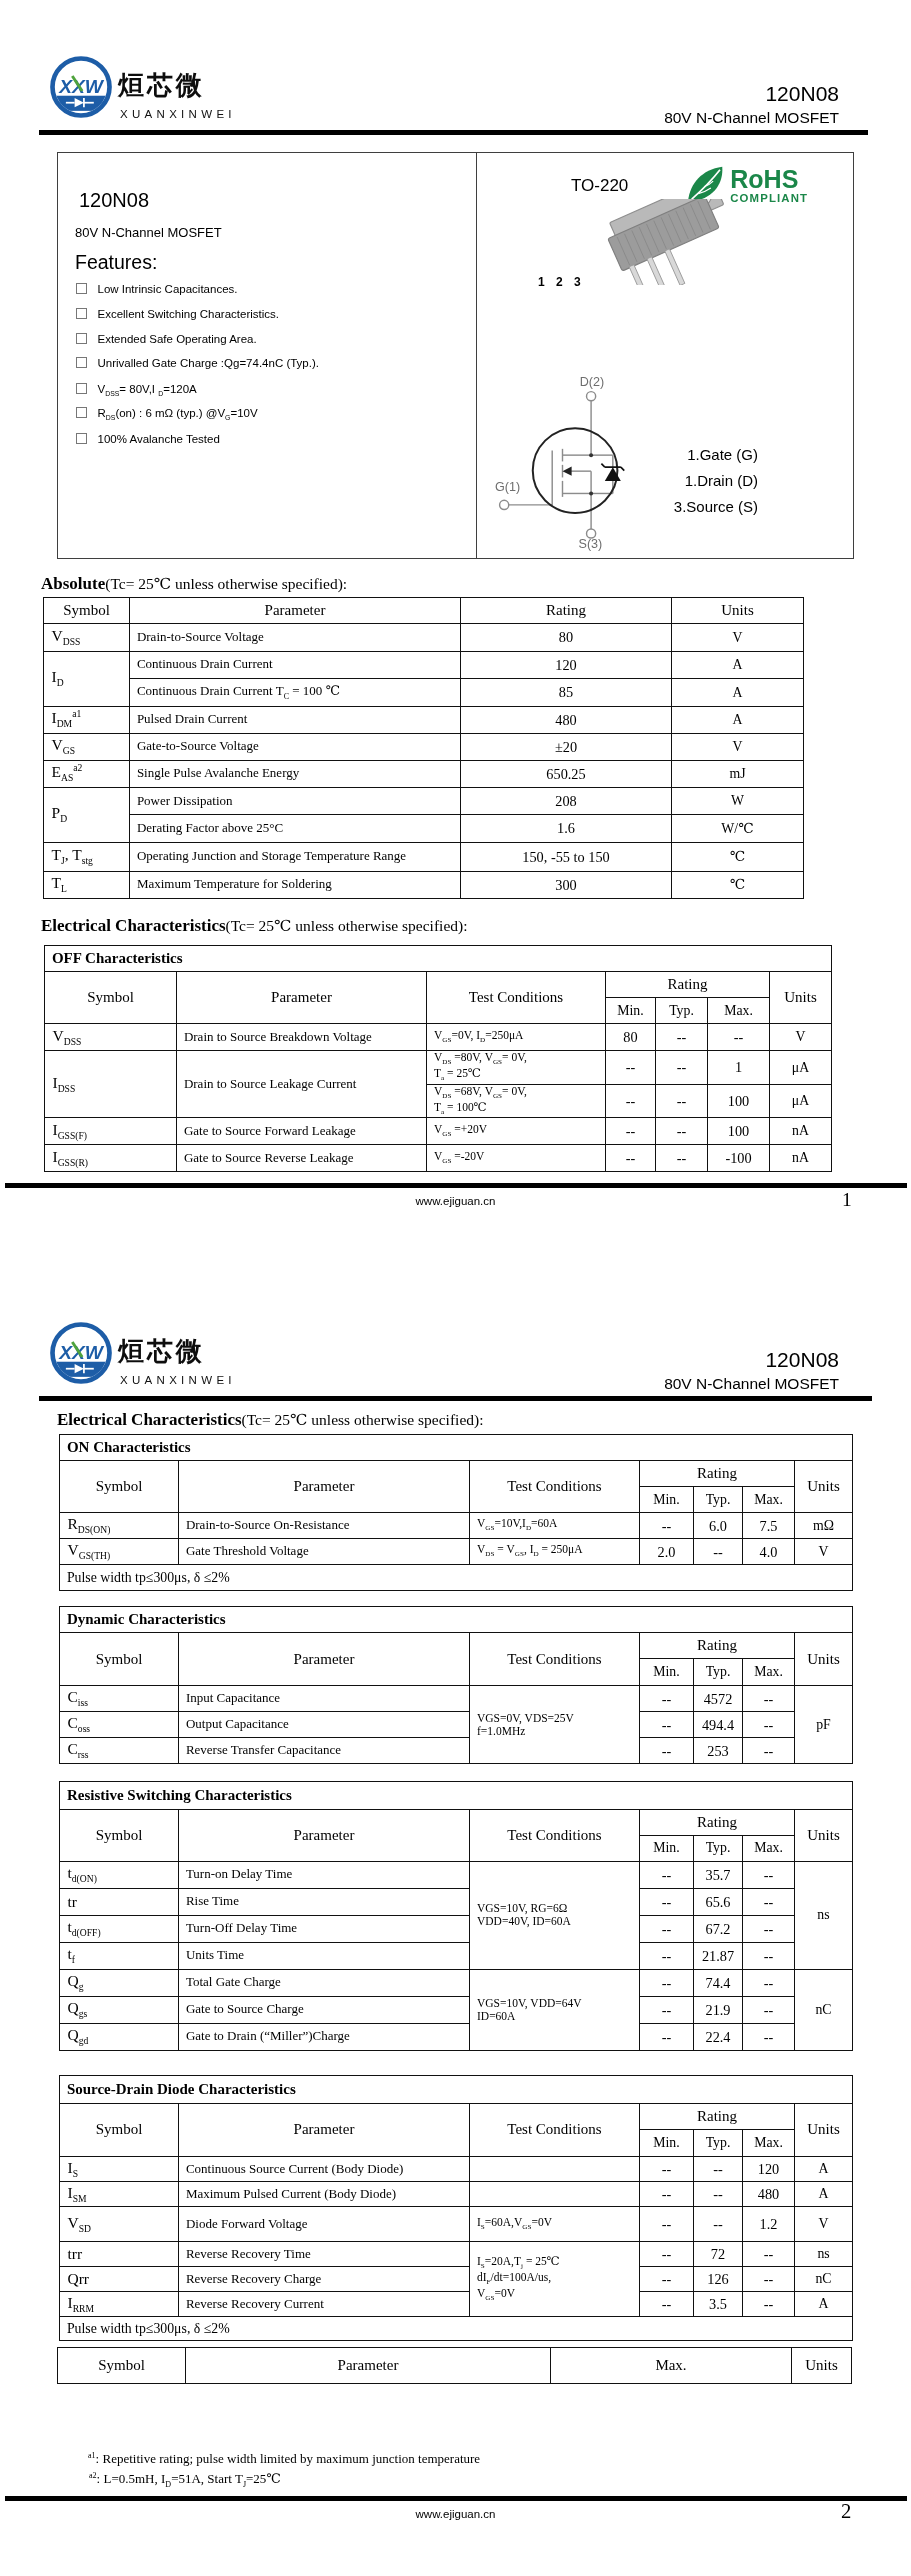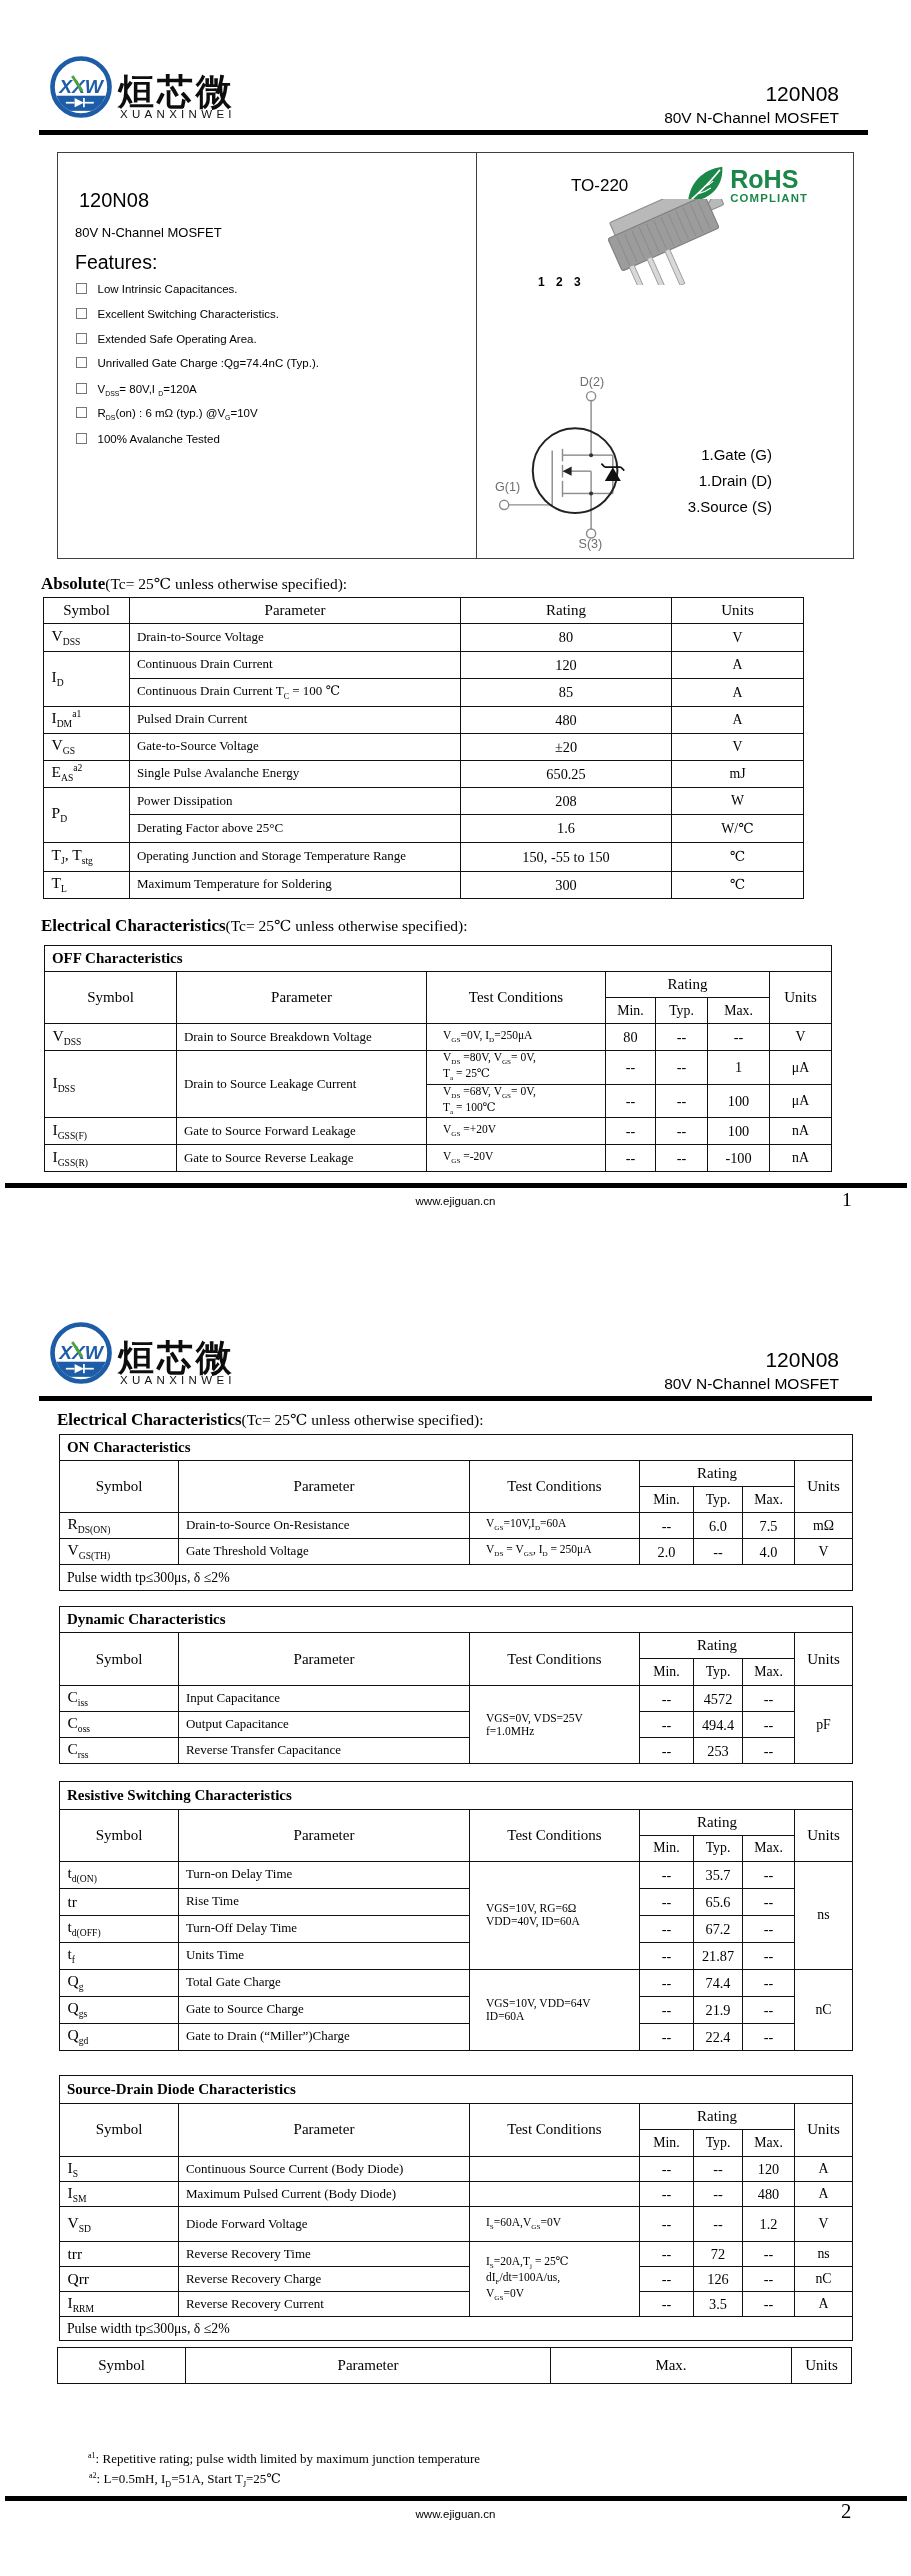--- a/index.html
+++ b/index.html
@@ -6,21 +6,21 @@
   #doc{position:relative;width:911px;height:2576px;background:#fff;color:#000;
        font-family:"Liberation Serif","DejaVu Serif","DejaVu Sans",serif}
   .el{position:absolute}
   .sans{font-family:"Liberation Sans","DejaVu Sans",sans-serif}
   .rule{position:absolute;background:#000}
   
   .h1{position:absolute;white-space:nowrap}
   .h1 b{font-size:17px}
   .h1 span{font-size:15.5px}
   
-  .cnname{position:absolute;font-family:"DejaVu Sans",sans-serif;font-weight:bold;font-size:36px;letter-spacing:2.9px;color:#0d0d0d}
+  .cnname{position:absolute;font-family:"DejaVu Sans",sans-serif;font-weight:bold;font-size:26px;letter-spacing:2.9px;color:#0d0d0d}
   .enname{position:absolute;font-family:"Liberation Sans","DejaVu Sans",sans-serif;font-size:11.5px;letter-spacing:4.3px;color:#111}
   .pnblock{position:absolute;right:72px;text-align:right;font-family:"Liberation Sans","DejaVu Sans",sans-serif}
   .pnblock .pn{font-size:21px;line-height:23px}
   .pnblock .ps{font-size:15.5px;line-height:19.5px;margin-top:3.4px}
   
   .fbox{position:absolute;border:1.1px solid #3f3f3f}
   .fb-num{position:absolute;font-size:20px}
   .fb-sub{position:absolute;font-size:13px}
   .fb-feat{position:absolute;font-size:19.5px}
   .feat{position:absolute;font-size:11.5px;white-space:nowrap}
@@ -33,21 +33,21 @@
   
   .dt{position:absolute;border-collapse:collapse;table-layout:fixed;border:1.7px solid #111;
       font-family:"Liberation Serif","DejaVu Serif","DejaVu Sans",serif}
   .dt td{border:1.1px solid #111;padding:0 3.4px;font-size:13.8px;line-height:1.12;vertical-align:middle;overflow:hidden}
   .dt td.sec{font-weight:bold;font-size:15px;padding-left:6.9px;text-align:left}
   .dt td.hh{text-align:center;font-size:15px}
   .dt td.h2{text-align:center;font-size:13.8px}
   .dt td.hb{border-bottom:1.7px solid #111}
   .dt td.sym{font-size:15.5px;padding-left:7.5px;text-align:left}
   .dt td.par{font-size:13px;padding-left:6.9px;text-align:left}
-  .dt td.tc{font-size:11.5px;padding-left:16px;text-align:left}
+  .dt td.tc{font-size:11.5px;padding-left:7px;text-align:left}
   .dt td.val{text-align:center;font-size:14.3px}
   .dt td.un{text-align:center;font-size:13.8px}
   .dt td.note{font-size:13.8px;padding-left:6.9px;text-align:left}
   .dt sub{font-size:62%}
   .dt sup{font-size:62%}
   .fnote{position:absolute;font-size:13px}
   .fnote sub{font-size:62%}
   .fnote sup{font-size:62%}
   .url{position:absolute;left:0;width:911px;text-align:center;font-size:11.5px;
        font-family:"Liberation Sans","DejaVu Sans",sans-serif}
@@ -154,21 +154,21 @@
       <polygon points="118,171 134,163 134,179" fill="#222"></polygon>
       <polygon points="192,188 220,188 206,164" fill="#111"></polygon>
       <path d="M192,164 L220,164 M192,164 L186,158 M220,164 L226,170" stroke="#111" stroke-width="3" fill="none"></path>
       <circle cx="168" cy="143" r="3.5" fill="#333"></circle>
       <circle cx="168" cy="210" r="3.5" fill="#333"></circle>
       <text class="pinlab" x="148" y="22">D(2)</text>
       <text class="pinlab" x="0" y="206">G(1)</text>
       <text class="pinlab" x="146" y="306">S(3)</text>
     </svg>
   </div>
-  <div class="legend el sans" style="left:654px;top:442px;width:118px">
+  <div class="legend el sans" style="left:640px;top:442px;width:118px">
     <div>1.Gate (G)</div>
     <div>1.Drain (D)</div>
     <div>3.Source (S)</div>
   </div>
 
   <div class="h1" style="left:41px;top:574px">
     <b>Absolute</b><span>(Tc= 25℃  unless otherwise specified):</span>
   </div>
 
   <table class="dt" style="left:43px;top:597px;width:760px">

